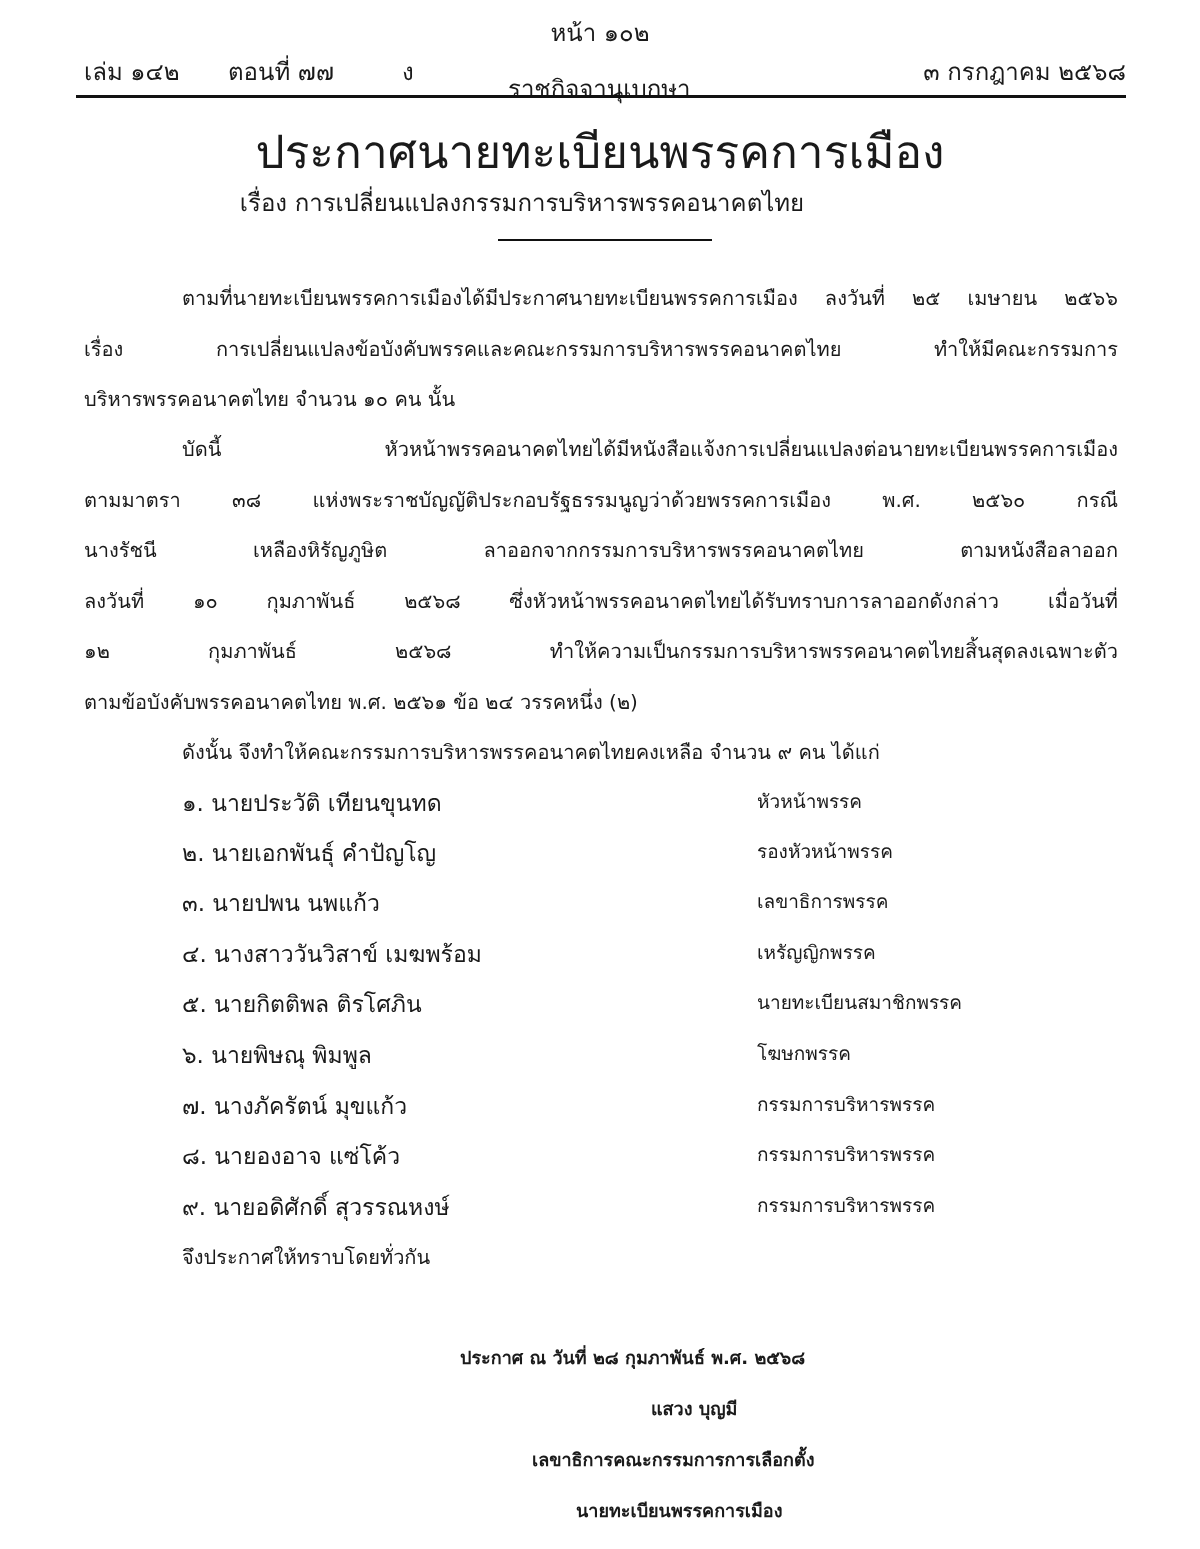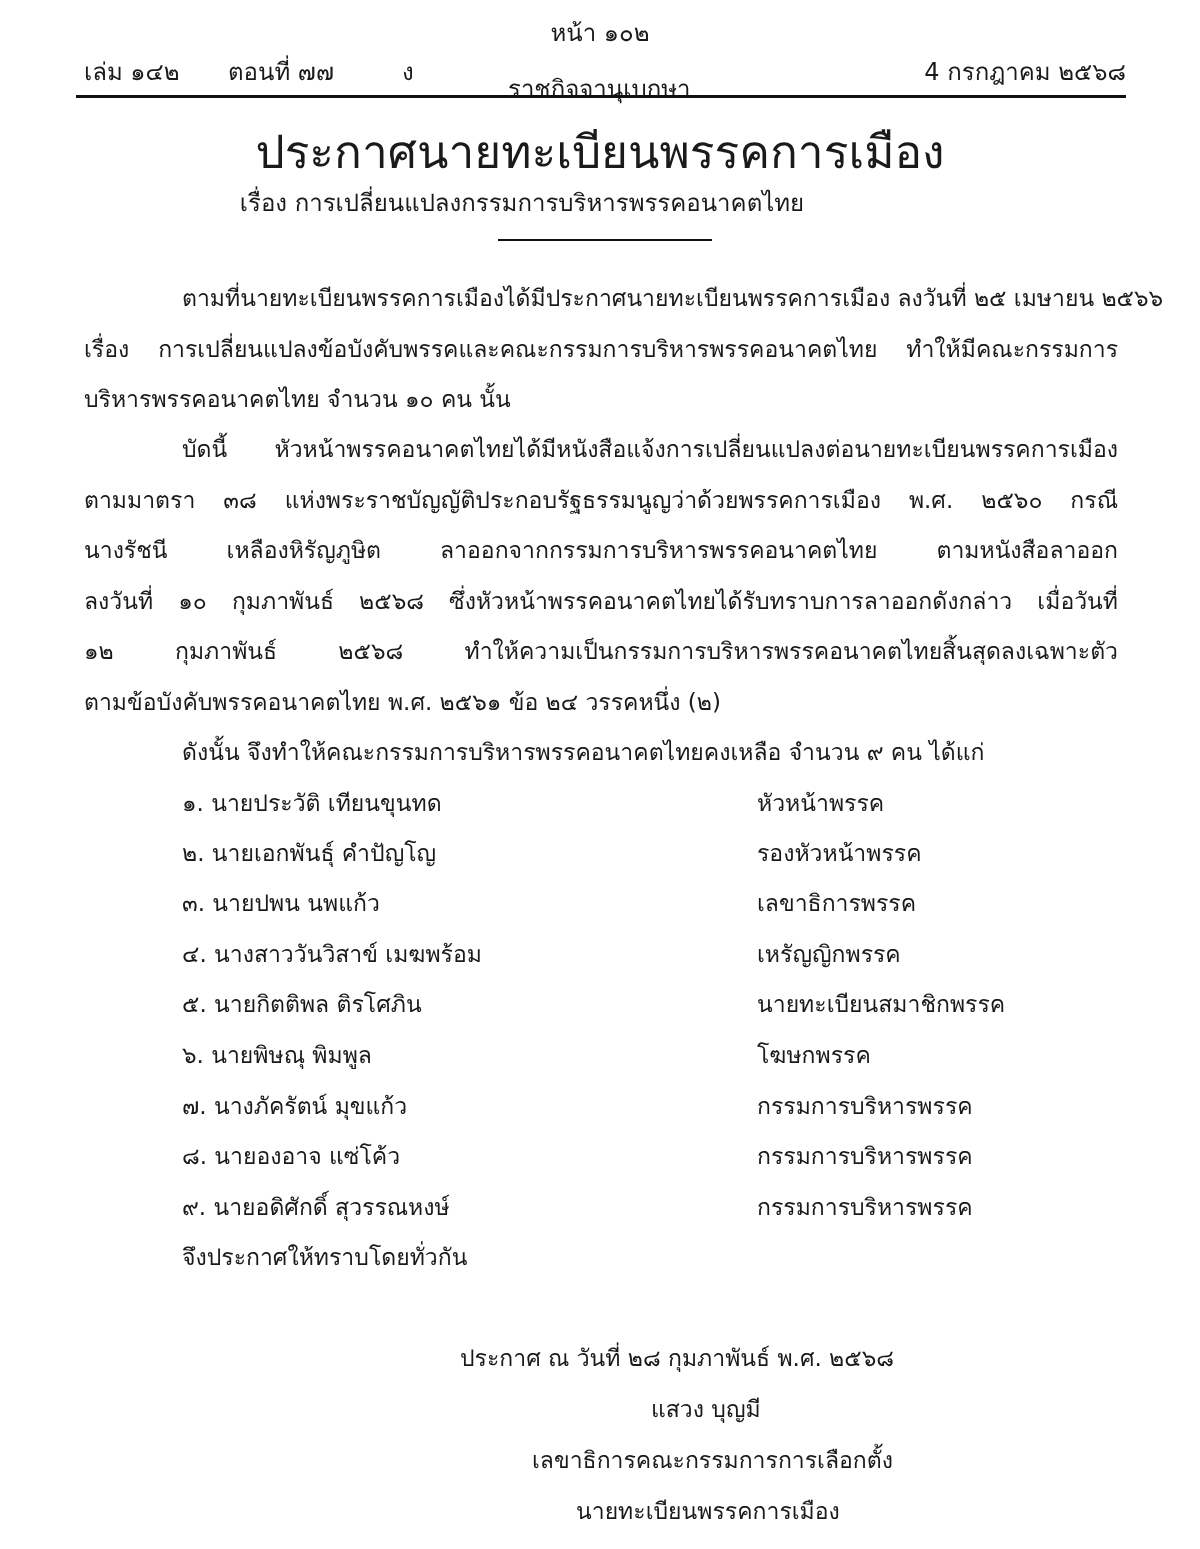--- a/index.html
+++ b/index.html
@@ -9,36 +9,36 @@
     color: #1a1a1a;
   }
   .abs { position: absolute; white-space: nowrap; }
   .hdr { font-size: 24px; line-height: 30px; }
   .page-no { top: 18px; left: 0; width: 1200px; text-align: center; }
   .hdr-row { top: 57px; }
   .rule { position: absolute; left: 76px; width: 1050px; top: 95px; height: 3px; background: #111; }
   .title { top: 130px; left: 0; width: 1200px; text-align: center; font-size: 46px; line-height: 44px; }
   .subject { top: 185px; left: 0; width: 1044px; text-align: center; font-size: 24px; line-height: 36px; }
   .short-rule { position: absolute; left: 498px; width: 214px; top: 239px; height: 2px; background: #111; }
-  .body-line { font-size: 23px; line-height: 36px; left: 84px; width: 1034px; }
+  .body-line { font-size: 20px; line-height: 36px; left: 84px; width: 1034px; }
   .justify { text-align: justify; text-align-last: justify; }
   .indent { left: 182px; width: 936px; }
   .member-name { left: 182px; font-size: 23px; line-height: 36px; }
-  .member-pos { left: 757px; font-size: 23px; line-height: 36px; }
-  .sig { left: 0; width: 1200px; font-size: 23px; line-height: 36px; }
+  .member-pos { left: 757px; font-size: 19px; line-height: 36px; font-family: Liberation Mono, monospace; }
+  .sig { left: 0; width: 1200px; font-size: 18px; line-height: 36px; font-weight: bold; }
 </style>
 </head>
 <body>
 
 <div class="abs hdr page-no">หน้า ๑๐๒</div>
 <div class="abs hdr hdr-row" style="left:84px;">เล่ม ๑๔๒</div>
 <div class="abs hdr hdr-row" style="left:228px;">ตอนที่ ๗๗</div>
 <div class="abs hdr hdr-row" style="left:402px;">ง</div>
 <div class="abs hdr hdr-row" style="left:508px;margin-top:17px;">ราชกิจจานุเบกษา</div>
-<div class="abs hdr hdr-row" style="right:74px;">4 กรกฎาคม ๒๕๖๘</div>
+<div class="abs hdr hdr-row" style="right:74px;">๓ กรกฎาคม ๒๕๖๘</div>
 <div class="rule"></div>
 
 <div class="abs title">ประกาศนายทะเบียนพรรคการเมือง</div>
 <div class="abs subject">เรื่อง   การเปลี่ยนแปลงกรรมการบริหารพรรคอนาคตไทย</div>
 <div class="short-rule"></div>
 
 <div class="abs body-line justify indent" style="top:280px;">ตามที่นายทะเบียนพรรคการเมืองได้มีประกาศนายทะเบียนพรรคการเมือง ลงวันที่ ๒๕ เมษายน ๒๕๖๖</div>
 <div class="abs body-line justify" style="top:331px;">เรื่อง การเปลี่ยนแปลงข้อบังคับพรรคและคณะกรรมการบริหารพรรคอนาคตไทย ทำให้มีคณะกรรมการ</div>
 <div class="abs body-line" style="top:381px;">บริหารพรรคอนาคตไทย จำนวน ๑๐ คน นั้น</div>
 

